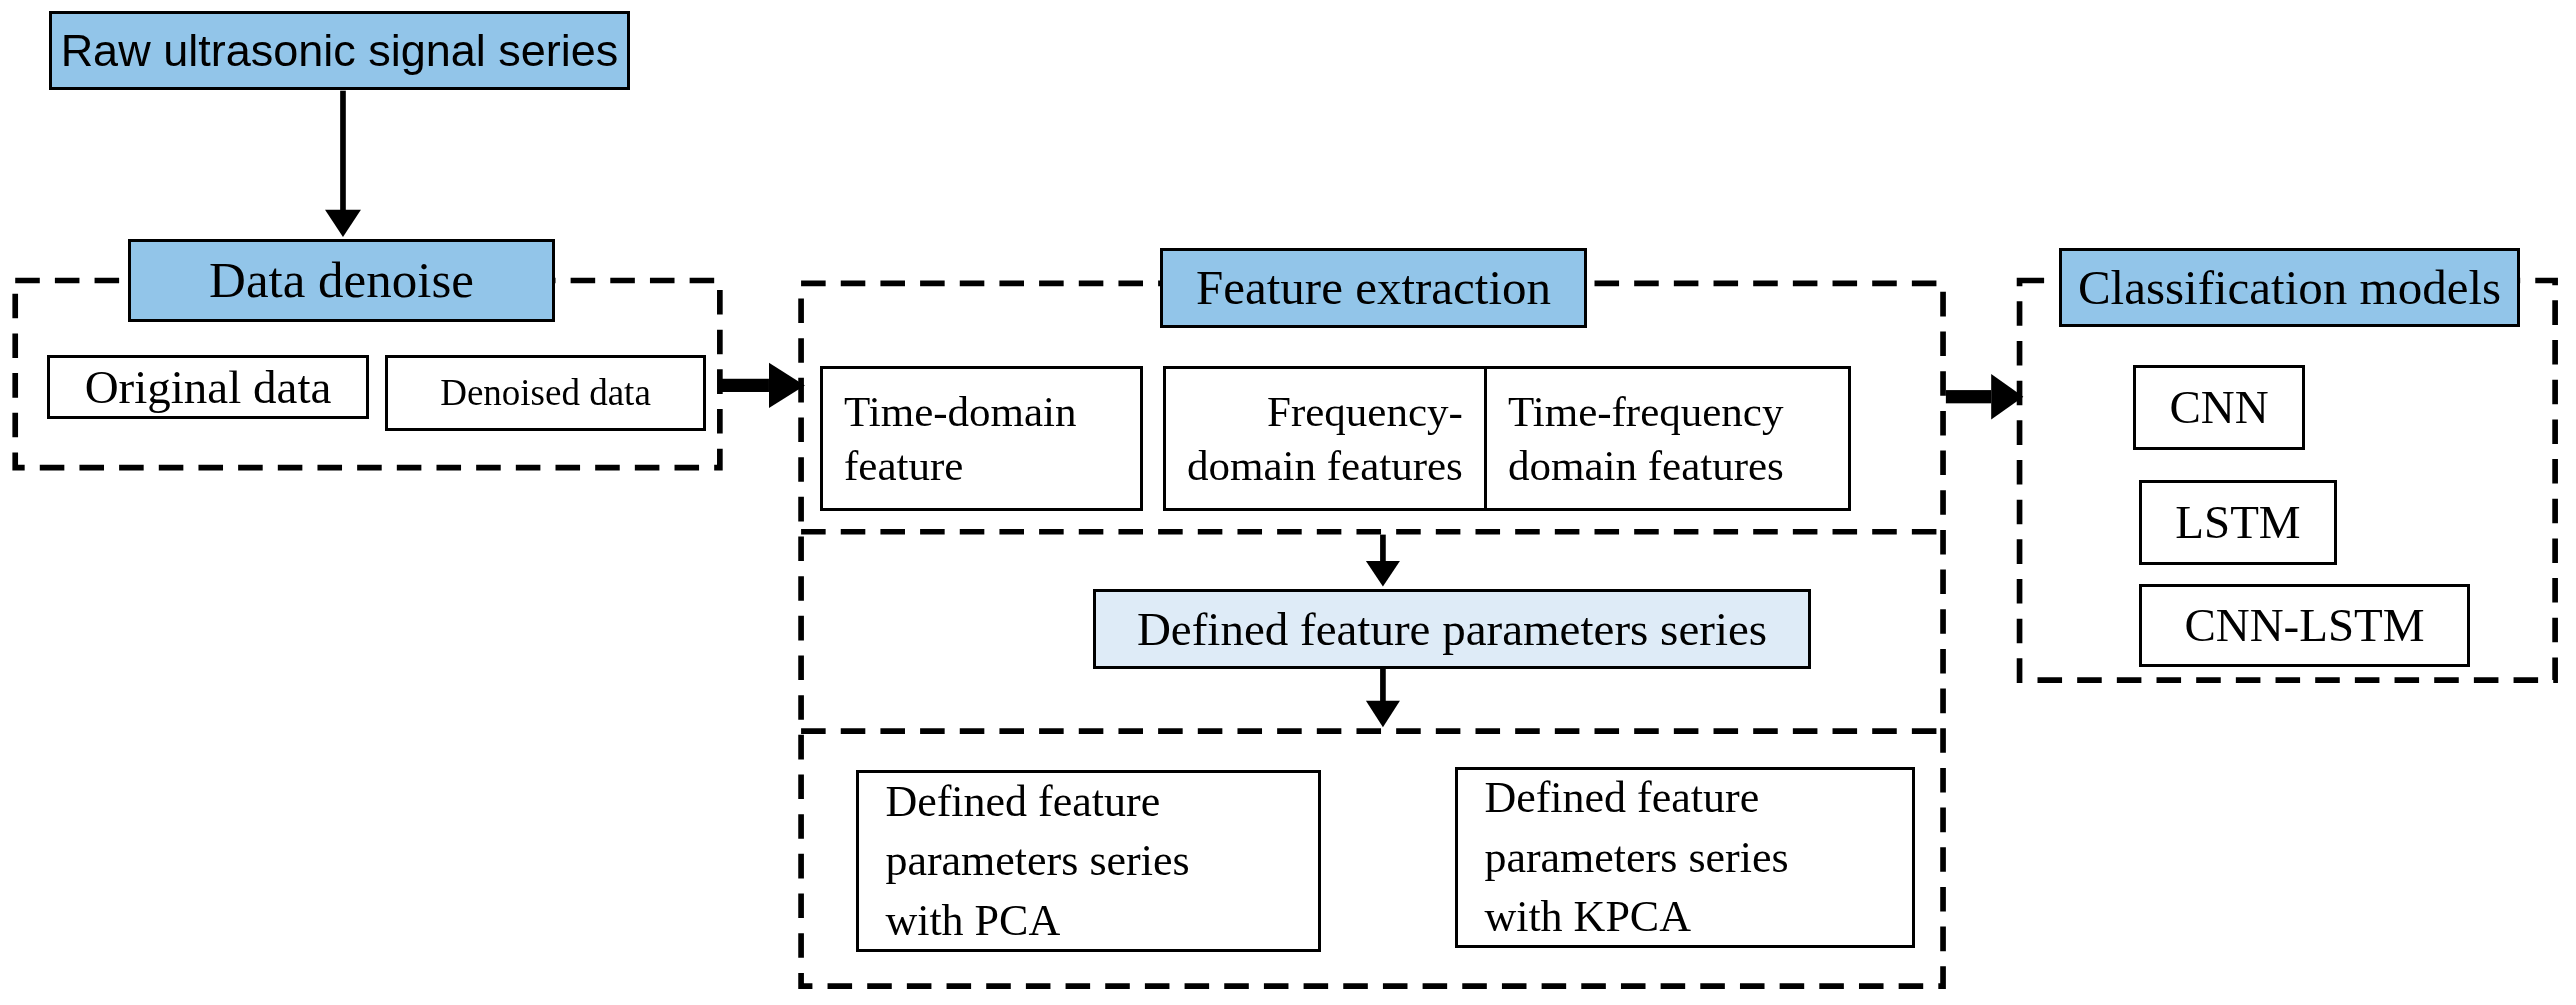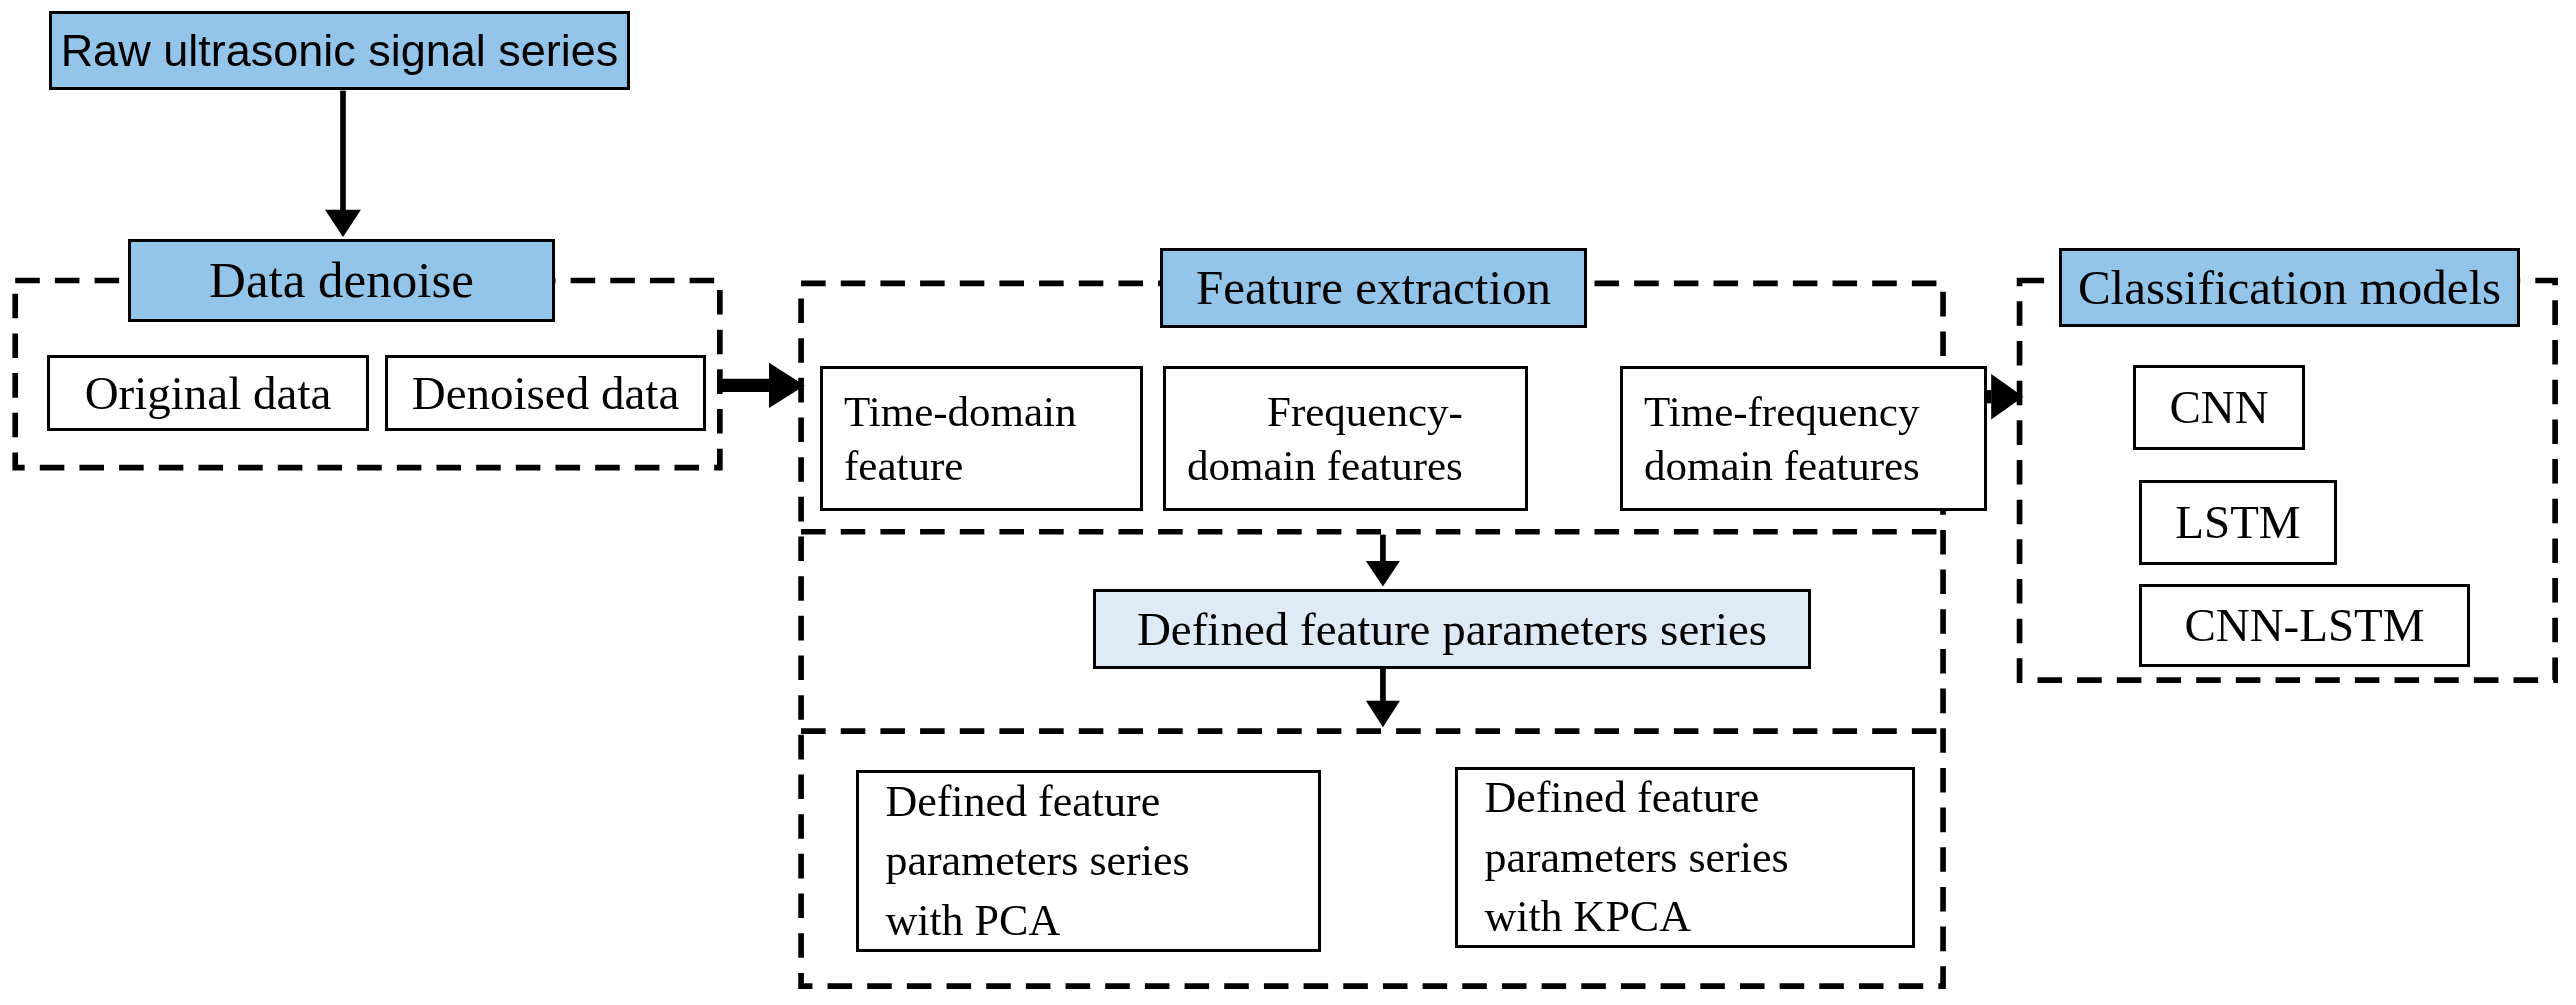--- a/index.html
+++ b/index.html
@@ -41,26 +41,26 @@
   .white { background: #ffffff; }
   .sans  { font-family: "Liberation Sans", sans-serif; }
   .left  {
     justify-content: flex-start;
     text-align: left;
   }
 
   
   .n-raw        { left:49px;   top:11.3px;  width:581px; height:79px;  font-size:45px; }
   .n-denoise    { left:128px;  top:239px; width:427px; height:83px;  font-size:51px; }
-  .n-original   { left:47px;   top:355px; width:322px; height:76px;  font-size:47px; }
-  .n-denoised   { left:385px;  top:355px; width:321px; height:76px;  font-size:47px; }
+  .n-original   { left:47px;   top:355px; width:322px; height:64px;  font-size:47px; }
+  .n-denoised   { left:385px;  top:355px; width:321px; height:76px;  font-size:37px; }
   .n-feat-title { left:1160px; top:248px; width:427px; height:80px;  font-size:49px; }
   .n-time       { left:820px;  top:366px; width:323px; height:145px; font-size:43px; padding-left:21px; }
   .n-freq       { left:1163px; top:366px; width:365px; height:145px; font-size:43px; padding-left:21px;text-align:right; }
-  .n-timefreq   { left:1620px; top:366px; width:367px; height:145px; font-size:43px; padding-left:21px; }
+  .n-timefreq   { left:1484px; top:366px; width:367px; height:145px; font-size:43px; padding-left:21px; }
   .n-defined    { left:1081px; top:589px; width:718px; height:80px;  font-size:47px;margin-left:12px; }
   .n-pca        { left:856px;  top:770px; width:465px; height:182px; font-size:44px; padding-left:26.4px; line-height:1.35; }
   .n-kpca       { left:1455px; top:767px; width:460px; height:181px; font-size:44px; padding-left:26.4px; line-height:1.35; }
   .n-cls-title  { left:2059px; top:248px; width:461px; height:79px;  font-size:49px; }
   .n-cnn        { left:2133px; top:365px; width:172px; height:85px;  font-size:47px; }
   .n-lstm       { left:2139px; top:480px; width:198px; height:85px;  font-size:47px; }
   .n-cnnlstm    { left:2139px; top:584px; width:331px; height:83px;  font-size:47px; }
 </style>
 </head>
 <body>

